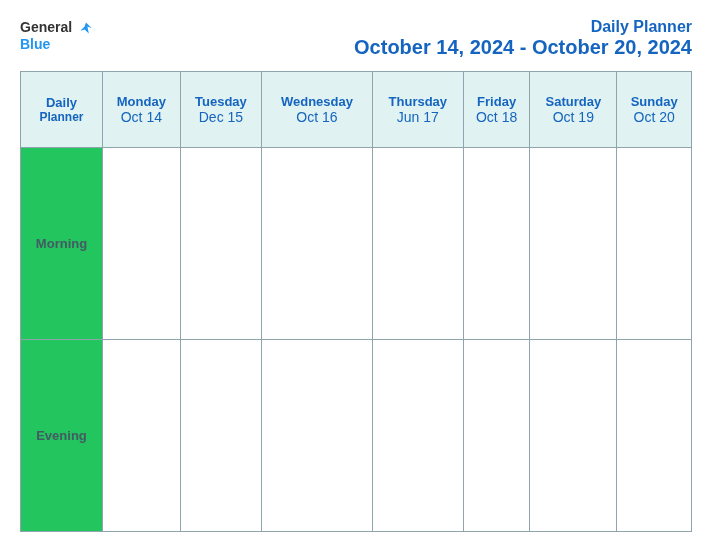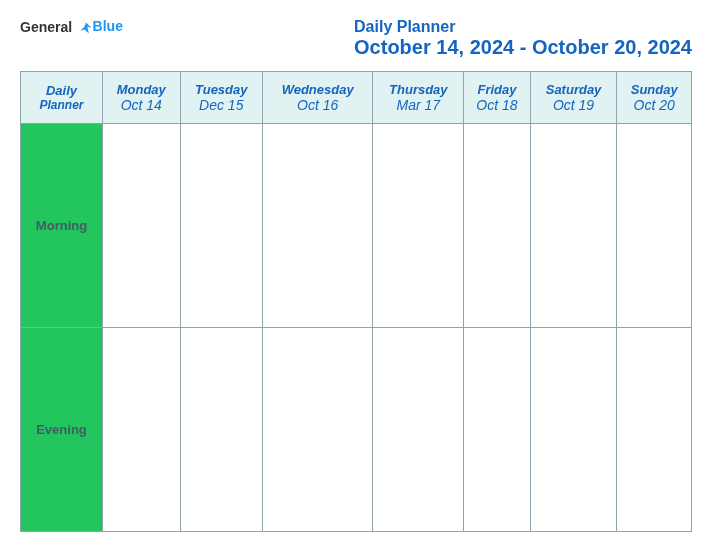--- a/index.html
+++ b/index.html
@@ -18,39 +18,40 @@
       flex-direction: column;
     }
     .header {
       display: flex;
       justify-content: space-between;
       align-items: flex-start;
       margin-bottom: 12px;
     }
     .logo-area {
       display: flex;
-      flex-direction: row;
+      flex-direction: column;
       align-items: flex-start;
     }
     .logo-text {
       font-size: 14px;
       font-weight: bold;
       color: #333;
     }
     .logo-blue {
       color: #2196F3;
     }
     .logo-icon {
       display: inline-block;
       width: 14px;
       height: 14px;
       margin-left: 2px;
       vertical-align: middle;
     }
     .title-area {
+      text-align: right;
     }
     .title-main {
       font-size: 16px;
       font-weight: bold;
       color: #1565C0;
     }
     .title-sub {
       font-size: 20px;
       color: #1565C0;
       font-weight: bold;
@@ -61,26 +62,25 @@
       border-collapse: collapse;
       border: 1.5px solid #78909C;
     }
     .planner-table th, .planner-table td {
       border: 1px solid #90A4AE;
       text-align: center;
       vertical-align: middle;
     }
     .header-row th {
       background-color: #E0F2F1;
-      padding: 10px 2px;
+      padding: 22px 2px;
       font-size: 12px;
       color: #1565C0;
       font-weight: bold;
       height: 46px;
-      font-style: italic;
     }
     .header-row th .day-name {
       font-size: 13px;
       font-weight: bold;
       color: #1565C0;
       display: block;
     }
     .header-row th .day-date {
       font-size: 14px;
       color: #1565C0;
@@ -152,21 +152,21 @@
         <th>
           <span class="day-name">Tuesday</span>
           <span class="day-date">Dec 15</span>
         </th>
         <th>
           <span class="day-name">Wednesday</span>
           <span class="day-date">Oct 16</span>
         </th>
         <th>
           <span class="day-name">Thursday</span>
-          <span class="day-date">Mar 17</span>
+          <span class="day-date">Jun 17</span>
         </th>
         <th>
           <span class="day-name">Friday</span>
           <span class="day-date">Oct 18</span>
         </th>
         <th>
           <span class="day-name">Saturday</span>
           <span class="day-date">Oct 19</span>
         </th>
         <th>

